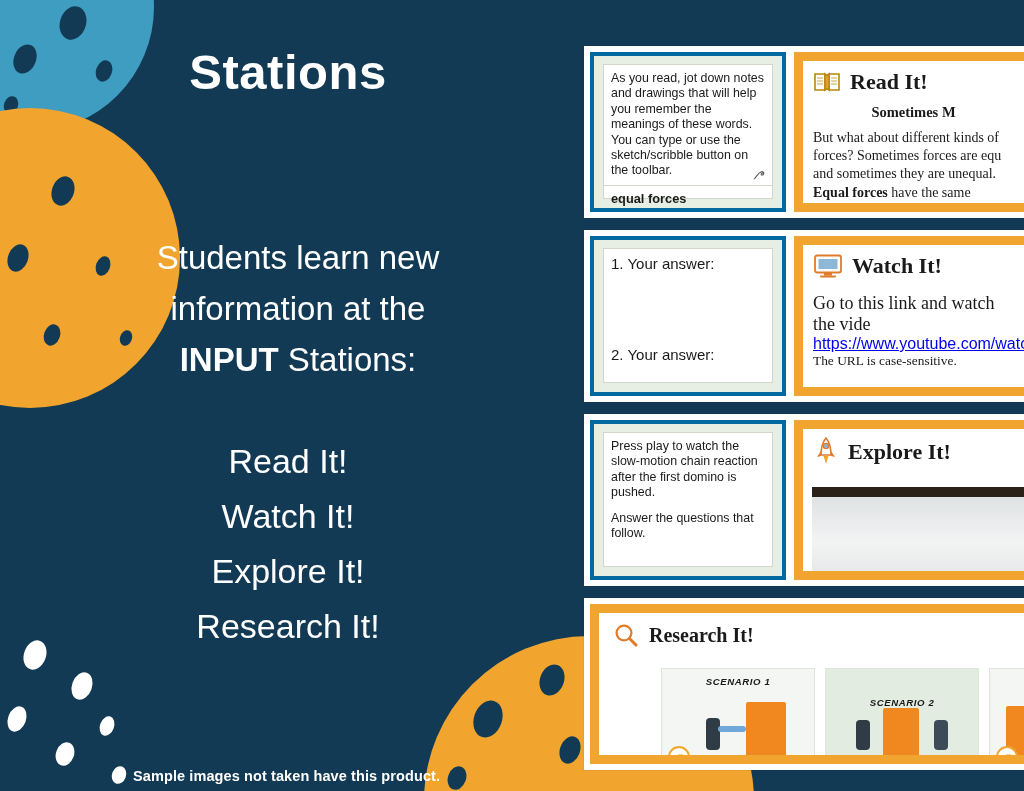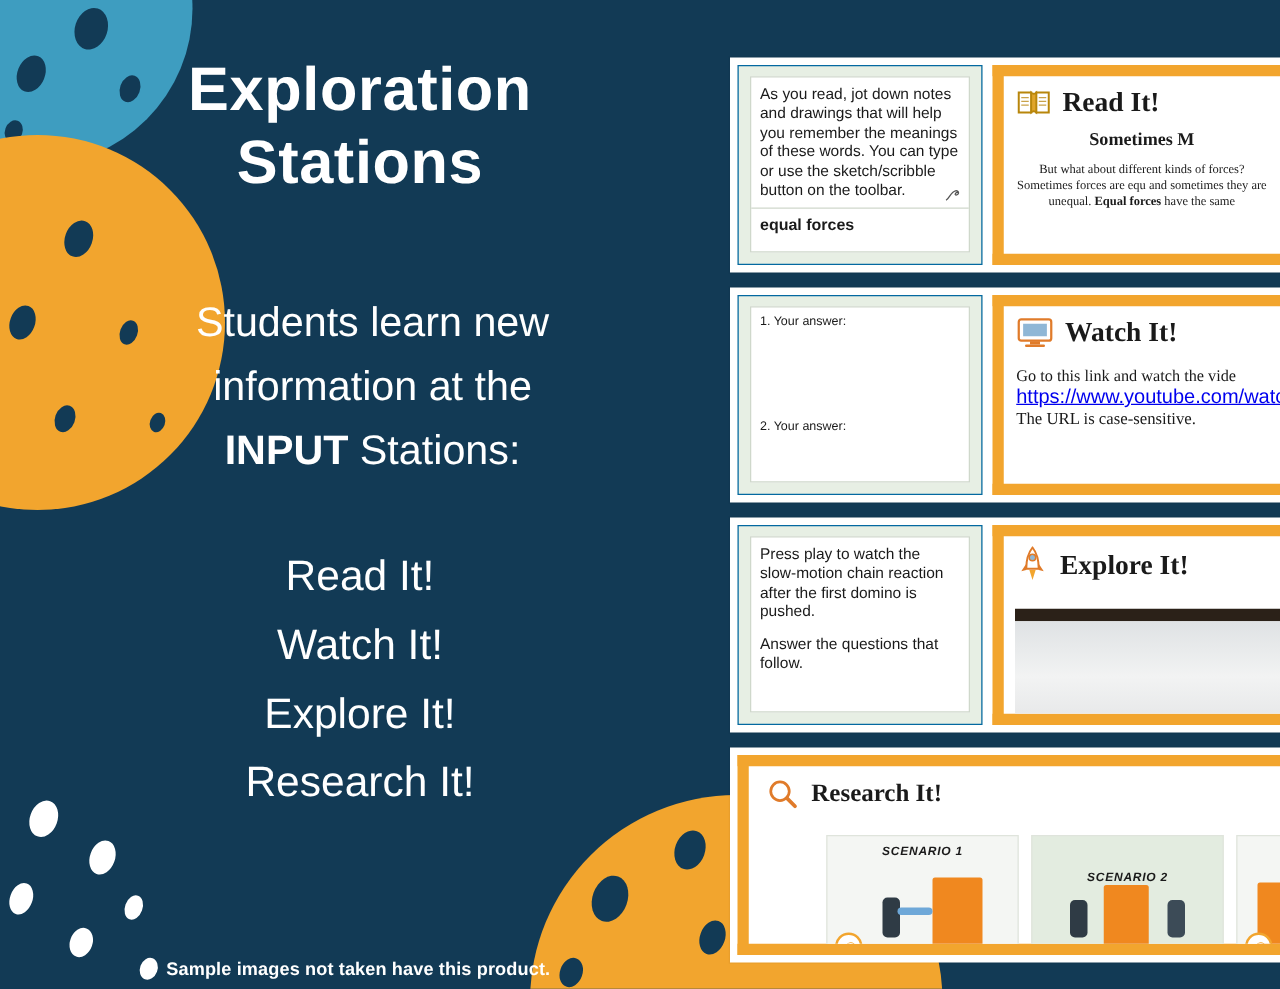--- a/index.html
+++ b/index.html
@@ -130,21 +130,21 @@
   .strip-4 { top: 598px; height: 172px; }
 
   
   .mini-slide {
     position: absolute;
     left: 6px;
     top: 6px;
     width: 196px;
     height: 160px;
     background: #e7efe4;
-    border: 1px solid #0369a1;
+    border: 4px solid #0369a1;
     box-sizing: border-box;
   }
   .mini-inner {
     position: absolute;
     left: 9px;
     top: 8px;
     right: 9px;
     bottom: 9px;
     background: #ffffff;
     border: 1px solid #cfd8cb;
@@ -168,21 +168,21 @@
   .scribble {
     position: absolute;
     right: 4px;
     bottom: 2px;
     width: 16px;
     height: 16px;
     color: #666;
     font-size: 13px;
   }
   .answer-line {
-    font-size: 10px;
+    font-size: 15px;
     color: #1a1a1a;
   }
   .answer-gap { height: 72px; }
 
   
   .big-slide {
     position: absolute;
     left: 210px;
     top: 6px;
     width: 230px;
@@ -219,29 +219,28 @@
     font-family: "Liberation Serif", serif;
     font-size: 14.5px;
     font-weight: bold;
     text-align: center;
     color: #1a1a1a;
     white-space: nowrap;
   }
   .slide-body {
     margin-top: 8px;
     font-family: "Liberation Serif", serif;
-    font-size: 10px;
+    font-size: 14px;
     line-height: 1.3;
     color: #1a1a1a;
-    text-align: center;
   }
   .slide-body b { font-weight: bold; }
   .watch-line {
     font-family: "Liberation Serif", serif;
-    font-size: 13px;
+    font-size: 18px;
     color: #1a1a1a;
     margin-top: 14px;
   }
   .watch-note {
     font-family: "Liberation Serif", serif;
     font-size: 13.4px;
     color: #1a1a1a;
   }
   
   .explore-photo {
@@ -374,21 +373,20 @@
 
   <div class="dot-white" style="left:24px;  top:640px; width:22px; height:30px; transform:rotate(20deg);"></div>
   <div class="dot-white" style="left:72px;  top:672px; width:20px; height:28px; transform:rotate(20deg);"></div>
   <div class="dot-white" style="left:8px;   top:706px; width:18px; height:26px; transform:rotate(20deg);"></div>
   <div class="dot-white" style="left:56px;  top:742px; width:18px; height:24px; transform:rotate(20deg);"></div>
   <div class="dot-white" style="left:100px; top:716px; width:14px; height:20px; transform:rotate(20deg);"></div>
   <div class="dot-white" style="left:112px; top:766px; width:14px; height:18px; transform:rotate(20deg);"></div>
 
   <div class="left-col">
     <div class="title">
-      <div>Exploration</div>
       <div>Stations</div>
     </div>
 
     <div class="subtitle">
       <div>Students learn new</div>
       <div>information at the</div>
       <div><b>INPUT</b><span> Stations:</span></div>
     </div>
 
     <div class="station-list">

